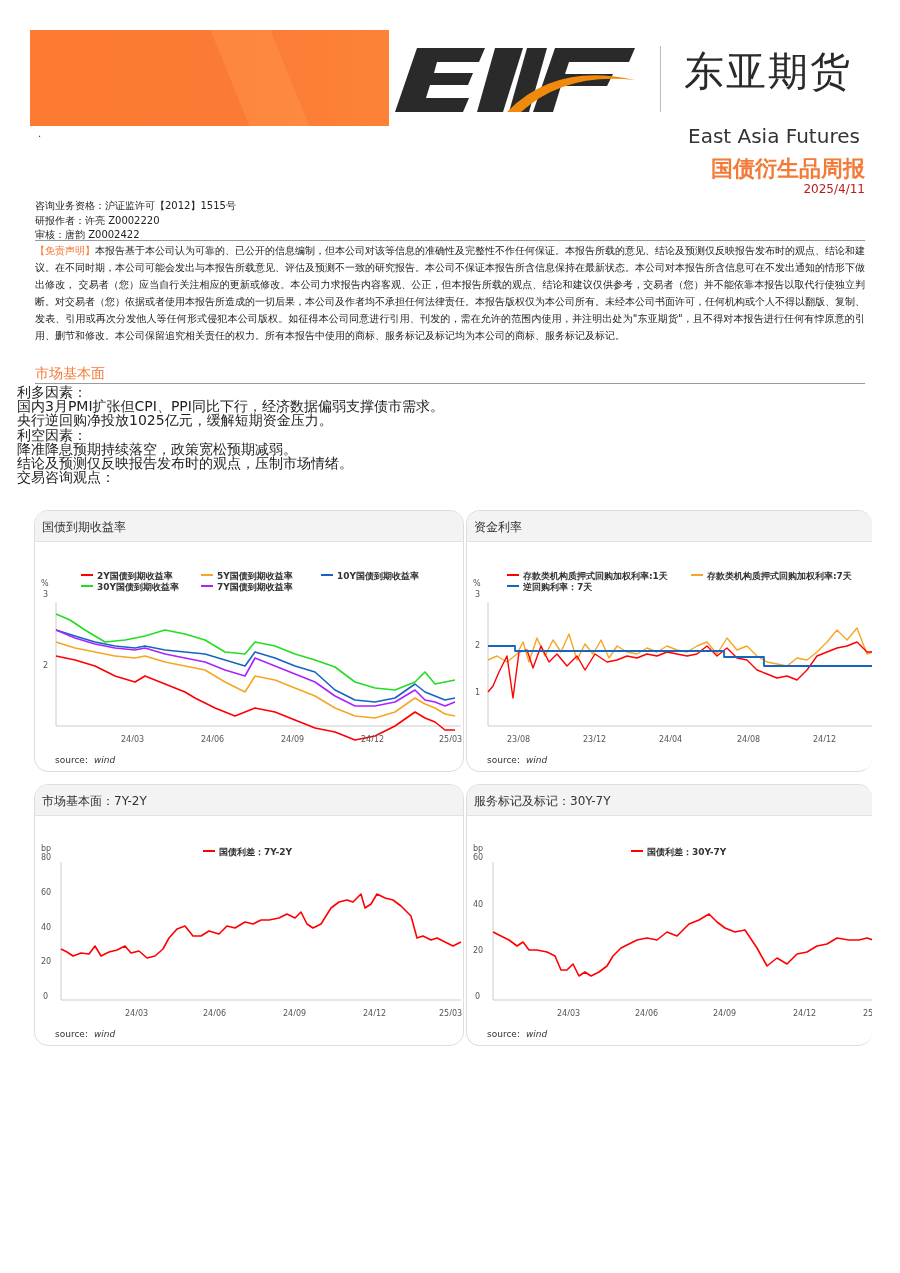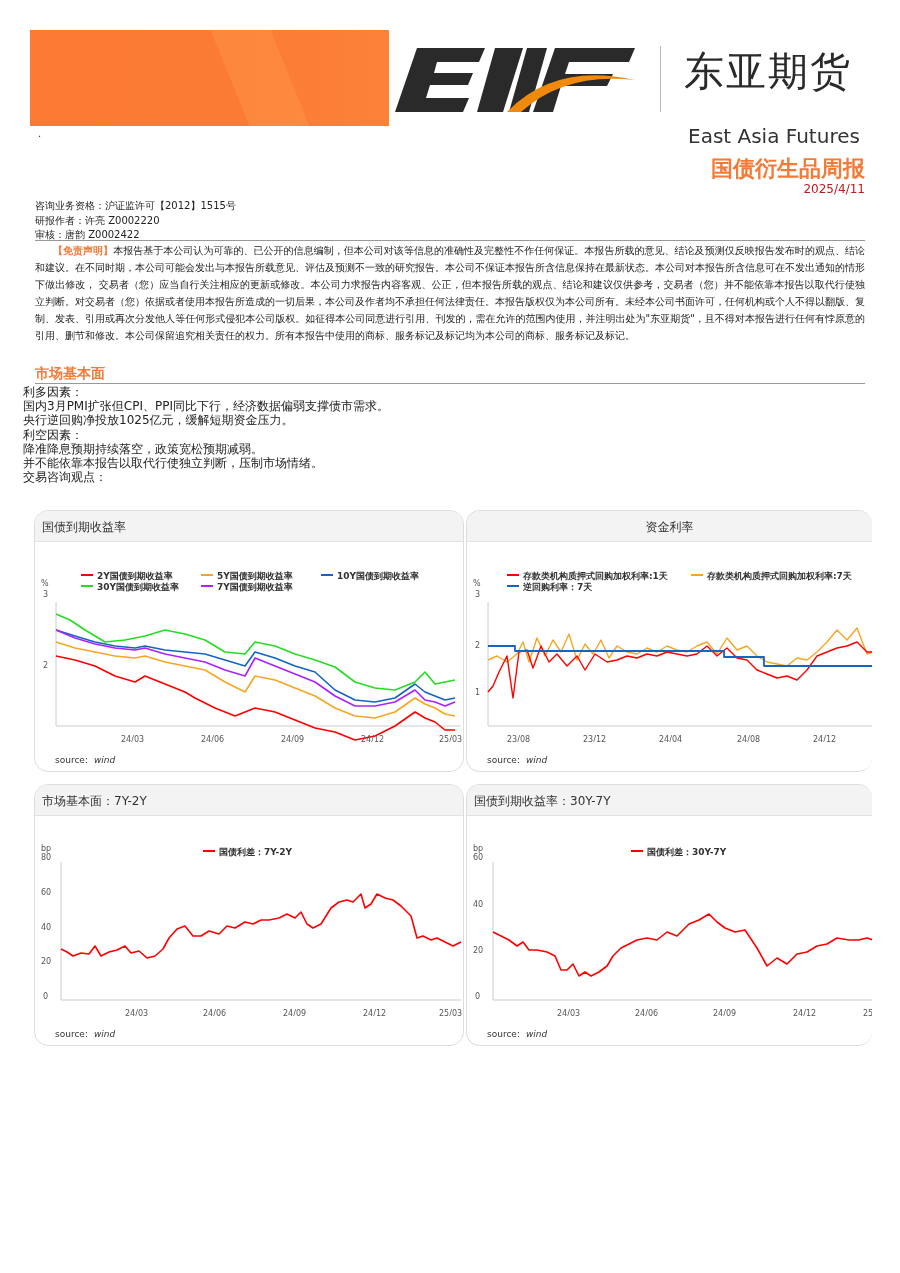--- a/index.html
+++ b/index.html
@@ -15,25 +15,25 @@
   .logo-cn { position: absolute; left: 684px; top: 44px; font-size: 40px; font-weight: normal; color: #2a2a2a; letter-spacing: 2px; }
   .logo-en { position: absolute; left: 688px; top: 93px; font-size: 20px; color: #333; margin-top: 31px; }
   .dot { position: absolute; left: 38px; top: 128px; font-size: 10px; color: #333; }
 
   .report-title { position: absolute; right: 35px; top: 154px; font-size: 22px; font-weight: bold; color: #f47a38; }
   .report-date { position: absolute; right: 35px; top: 182px; font-size: 12px; font-weight: normal; color: #b91c1c; }
 
   .meta { position: absolute; left: 35px; top: 199px; font-size: 10px; line-height: 14.5px; color: #222; }
   .meta-rule { position: absolute; left: 35px; right: 35px; top: 240px; height: 1px; background: #999; }
   .disclaimer { position: absolute; left: 35px; top: 242px; width: 830px; font-size: 10px; line-height: 17px; color: #222; text-align: justify; }
-  .disclaimer .tag { color: #f47a38; font-weight: bold; margin-left: 18px; }
-
-  .section-title { position: absolute; left: 35px; top: 365px; font-size: 14px; font-weight: bold; color: #f47a38; }
+  .disclaimer .tag { color: #f47a38; font-weight: normal; }
+
+  .section-title { position: absolute; left: 35px; top: 365px; font-size: 14px; font-weight: normal; color: #f47a38; }
   .section-rule { position: absolute; left: 35px; right: 35px; top: 383px; height: 1px; background: #999; }
-  .fundamentals { position: absolute; left: 23px; top: 385px; font-size: 12px; line-height: 14.2px; color: #222; }
+  .fundamentals { position: absolute; left: 17px; top: 385px; font-size: 14px; line-height: 14.2px; color: #222; }
 
   .panel { position: absolute; border: 1px solid #ddd; border-radius: 14px; background: #fff; overflow: hidden; }
   .panel-head { height: 31px; background: #f3f3f3; border-bottom: 1px solid #e2e2e2; font-size: 12px; color: #333; padding: 8px 7px; }
   .panel svg { position: absolute; left: 0; top: 31px; }
   .legend-text { font-size: 9px; font-weight: bold; fill: #333; }
   .tick { font-size: 8px; fill: #555; }
   .source { position: absolute; left: 20px; bottom: 6px; font-size: 9px; color: #333; }
   .source i { margin-left: 6px; }
 </style>
 </head>
@@ -69,21 +69,21 @@
 </div>
 
 <div class="section-title">市场基本面</div>
 <div class="section-rule"></div>
 <div class="fundamentals">
   <div>利多因素：</div>
   <div>国内3月PMI扩张但CPI、PPI同比下行，经济数据偏弱支撑债市需求。</div>
   <div>央行逆回购净投放1025亿元，缓解短期资金压力。</div>
   <div>利空因素：</div>
   <div>降准降息预期持续落空，政策宽松预期减弱。</div>
-  <div>并不能依靠本报告以取代行使独立判断，压制市场情绪。</div>
+  <div>结论及预测仅反映报告发布时的观点，压制市场情绪。</div>
   <div>交易咨询观点：</div>
 </div>
 
 <div class="panel" style="left:34px; top:510px; width:430px; height:262px;">
   <div class="panel-head">国债到期收益率</div>
   <svg width="430" height="200">
     <g>
       <line x1="46" y1="33" x2="58" y2="33" stroke="#ff0000" stroke-width="2"></line>
         <text class="legend-text" x="62" y="37">2Y国债到期收益率</text>
       <line x1="166" y1="33" x2="178" y2="33" stroke="#f5a623" stroke-width="2"></line>
@@ -111,21 +111,21 @@
       <text class="tick" x="86" y="200">24/03</text>
       <text class="tick" x="166" y="200">24/06</text>
       <text class="tick" x="246" y="200">24/09</text>
       <text class="tick" x="326" y="200">24/12</text>
       <text class="tick" x="404" y="200">25/03</text>
     </g>
   </svg>
   <div class="source"><span>source:</span><i>wind</i></div>
 </div>
 
-<div class="panel" style="left:466px; top:510px; width:406px; height:262px; border-right:none;text-align:center;">
+<div class="panel" style="left:466px; top:510px; width:406px; height:262px; border-right:none;">
   <div class="panel-head">资金利率</div>
   <svg width="406" height="200">
     <g>
       <line x1="40" y1="33" x2="52" y2="33" stroke="#ff0000" stroke-width="2"></line>
         <text class="legend-text" x="56" y="37">存款类机构质押式回购加权利率:1天</text>
       <line x1="224" y1="33" x2="236" y2="33" stroke="#f5a623" stroke-width="2"></line>
         <text class="legend-text" x="240" y="37">存款类机构质押式回购加权利率:7天</text>
       <line x1="40" y1="44" x2="52" y2="44" stroke="#1565c0" stroke-width="2"></line>
         <text class="legend-text" x="56" y="48">逆回购利率：7天</text>
     </g>
@@ -172,21 +172,21 @@
       <text class="tick" x="168" y="200">24/06</text>
       <text class="tick" x="248" y="200">24/09</text>
       <text class="tick" x="328" y="200">24/12</text>
       <text class="tick" x="404" y="200">25/03</text>
     </g>
   </svg>
   <div class="source"><span>source:</span><i>wind</i></div>
 </div>
 
 <div class="panel" style="left:466px; top:784px; width:406px; height:262px; border-right:none;">
-  <div class="panel-head">国债到期收益率：30Y-7Y</div>
+  <div class="panel-head">服务标记及标记：30Y-7Y</div>
   <svg width="406" height="200">
     <g>
       <line x1="164" y1="35" x2="176" y2="35" stroke="#ff0000" stroke-width="2"></line>
         <text class="legend-text" x="180" y="39">国债利差：30Y-7Y</text>
     </g>
     <text class="tick" x="6" y="35">bp</text>
     <text class="tick" x="6" y="44">60</text>
     <text class="tick" x="6" y="91">40</text>
     <text class="tick" x="6" y="137">20</text>
     <text class="tick" x="8" y="183">0</text>

